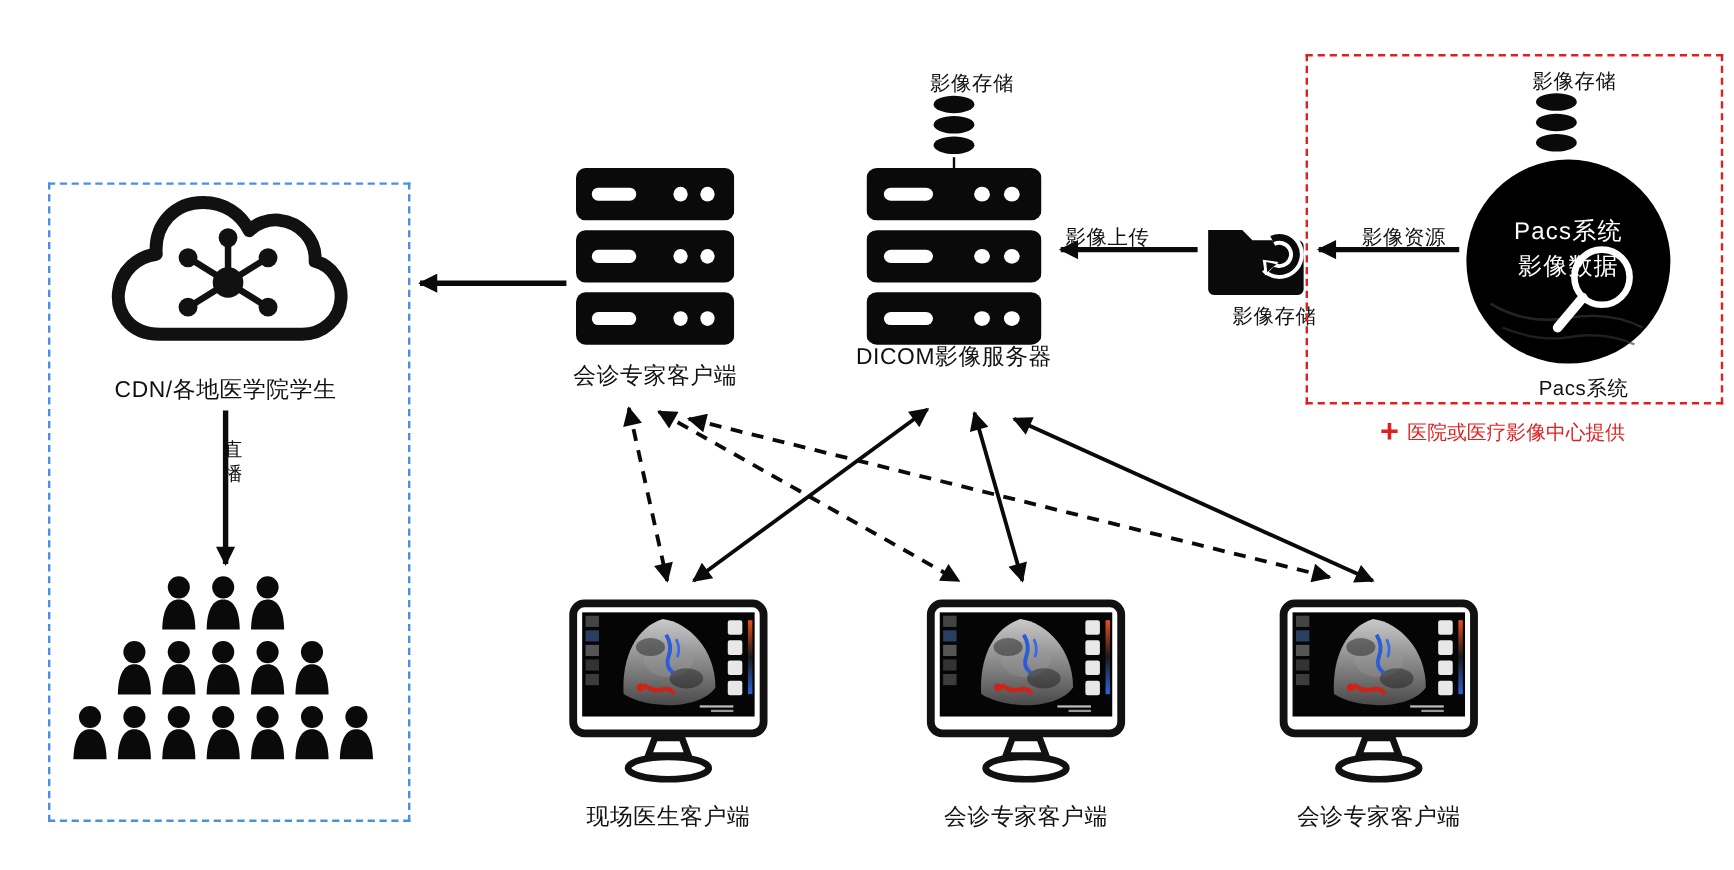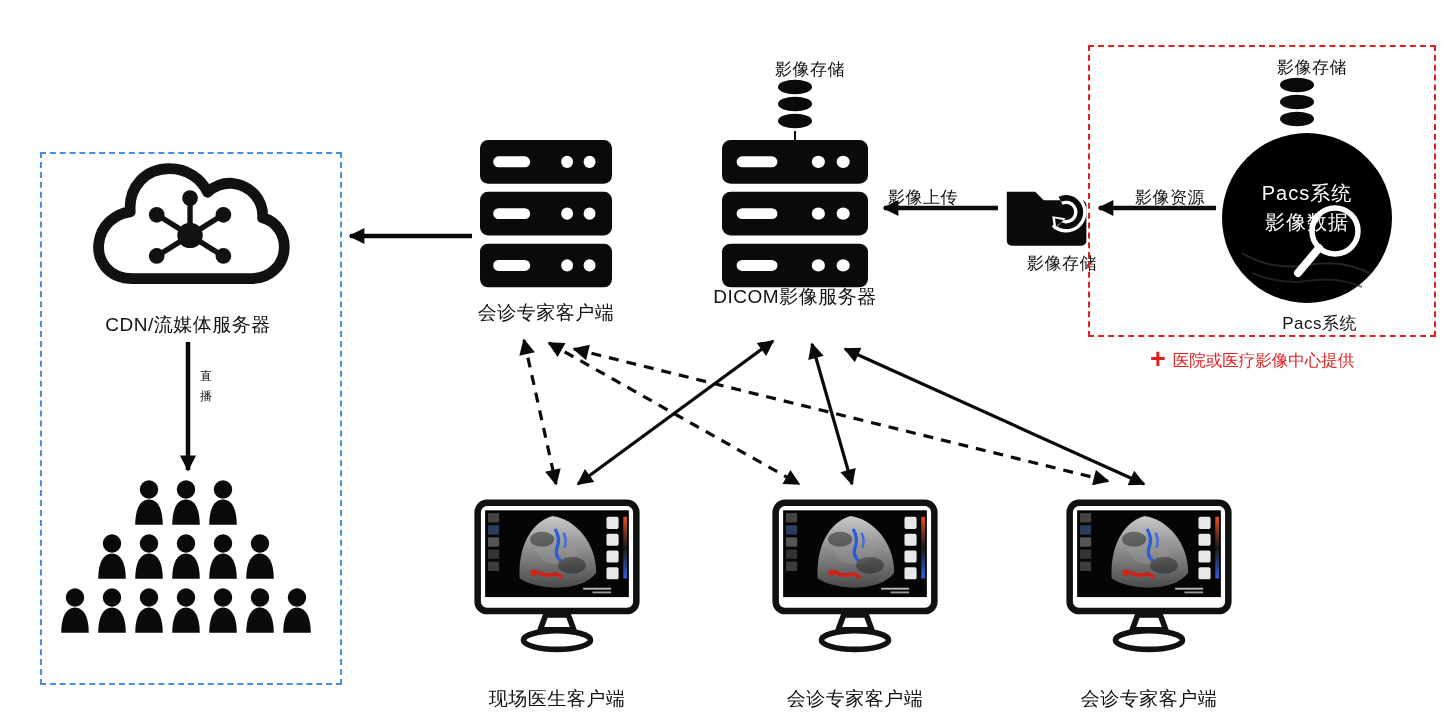--- a/index.html
+++ b/index.html
@@ -5,36 +5,36 @@
   * { margin:0; padding:0; box-sizing:border-box; }
   html,body { background:#ffffff; }
   body { font-family:"Liberation Sans","DejaVu Sans",sans-serif; color:#111; }
   .stage { position:relative; width:1445px; height:725px; background:#fff; overflow:hidden; }
   .label { position:absolute; font-size:19px; color:#111; text-align:center; letter-spacing:0.5px; }
   .small-label { position:absolute; font-size:17px; color:#111; text-align:right; letter-spacing:0.5px; }
   .overlay { position:absolute; left:0; top:0; pointer-events:none; }
   .blue-box { position:absolute; left:40px; top:152px; width:302px; height:533px; border:2px dashed #4a90e2; }
   .red-box  { position:absolute; left:1088px; top:45px; width:348px; height:292px; border:2px dashed #e02020; }
   .cloud-wrap { position:absolute; left:86px; top:153px; width:212px; height:152px; }
-  .live-label { position:absolute; left:196px; top:366px; width:20px; font-size:12px; line-height:20px; text-align:center; }
+  .live-label { position:absolute; left:182px; top:366px; width:20px; font-size:16px; line-height:20px; text-align:right; }
   .pyramid { position:absolute; left:46px; top:480px; width:280px; display:flex; flex-direction:column; align-items:center; gap:8px; }
   .pyr-row { display:flex; gap:3px; }
   .server-wrap { position:absolute; }
   .db-wrap { position:absolute; }
   .folder-wrap { position:absolute; left:1003px; top:178px; width:90px; height:72px; }
   .pacs-circle { position:absolute; left:1222px; top:133px; width:170px; height:170px; background:#000;
                  border-radius:50%; color:#fff; text-align:center; font-size:20px; line-height:29px;
                  padding-top:46px; letter-spacing:1px; }
   .pacs-circle .deco { position:absolute; left:0; top:0; }
   .provider-note { position:absolute; left:1150px; top:347px; color:#e02020; font-size:16.5px;
                    display:flex; align-items:center; gap:7px; }
   .provider-note .plus { font-size:27px; font-weight:bold; line-height:1; transform:translateY(-1px); }
   .client { position:absolute; width:200px; text-align:center; top:498px; }
   .client svg { display:block; margin:0 auto; }
-  .client .clabel { margin-top:29px; font-size:19px; letter-spacing:0.5px; }
+  .client .clabel { margin-top:11px; font-size:19px; letter-spacing:0.5px; }
 </style>
 </head>
 <body>
 
 <svg width="0" height="0" style="position:absolute;overflow:hidden" aria-hidden="true">
   <defs>
     <linearGradient id="usgrad" x1="0" y1="0" x2="0" y2="1">
       <stop offset="0" stop-color="#c9c9c9"></stop>
         <stop offset="1" stop-color="#4a4a4a"></stop>
     </linearGradient>
@@ -154,21 +154,21 @@
 
     <line x1="795" y1="131" x2="795" y2="141" stroke="#0a0a0a" stroke-width="2"></line>
   </svg>
 
   <div class="blue-box"></div>
   <div class="cloud-wrap">
     <svg width="212" height="152" viewBox="0 0 210 155">
         <use href="#sym-cloud"></use>
       </svg>
   </div>
-  <div class="label" style="left:60px;top:312px;width:256px">CDN/流媒体服务器</div>
+  <div class="label" style="left:60px;top:312px;width:256px">CDN/各地医学院学生</div>
   <div class="live-label">直播</div>
   <div class="pyramid" id="pyramid">
       <div class="pyr-row">
         <svg width="34" height="46" viewBox="0 0 24 34">
           <use href="#sym-person"></use>
         </svg>
         <svg width="34" height="46" viewBox="0 0 24 34">
           <use href="#sym-person"></use>
         </svg>
         <svg width="34" height="46" viewBox="0 0 24 34">

